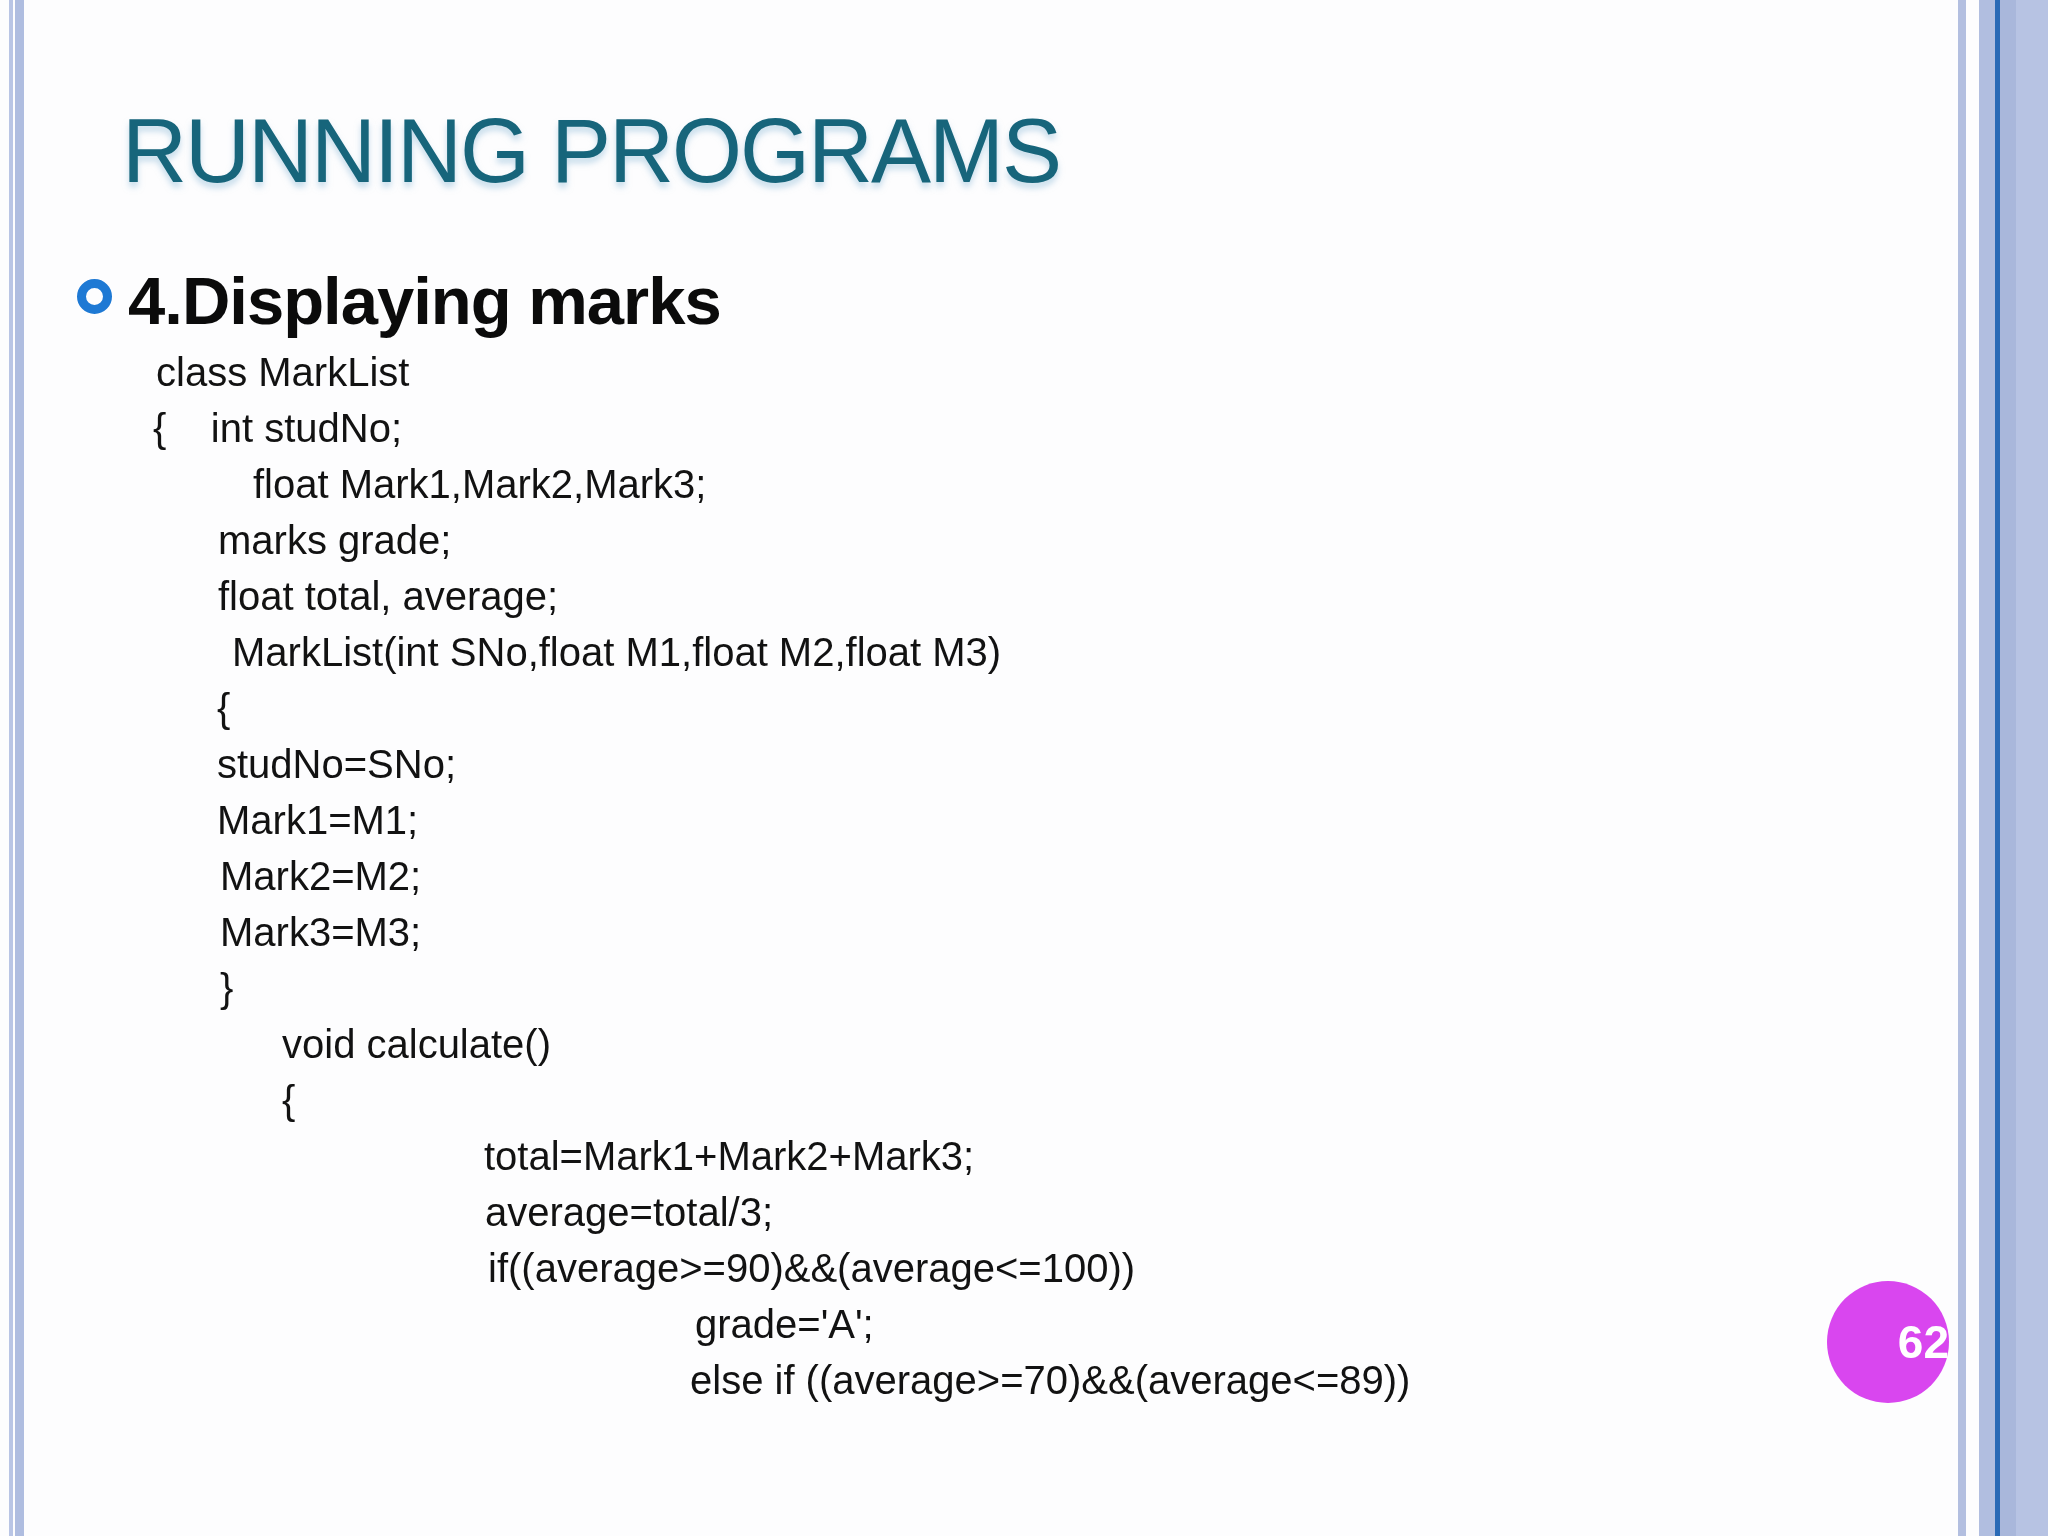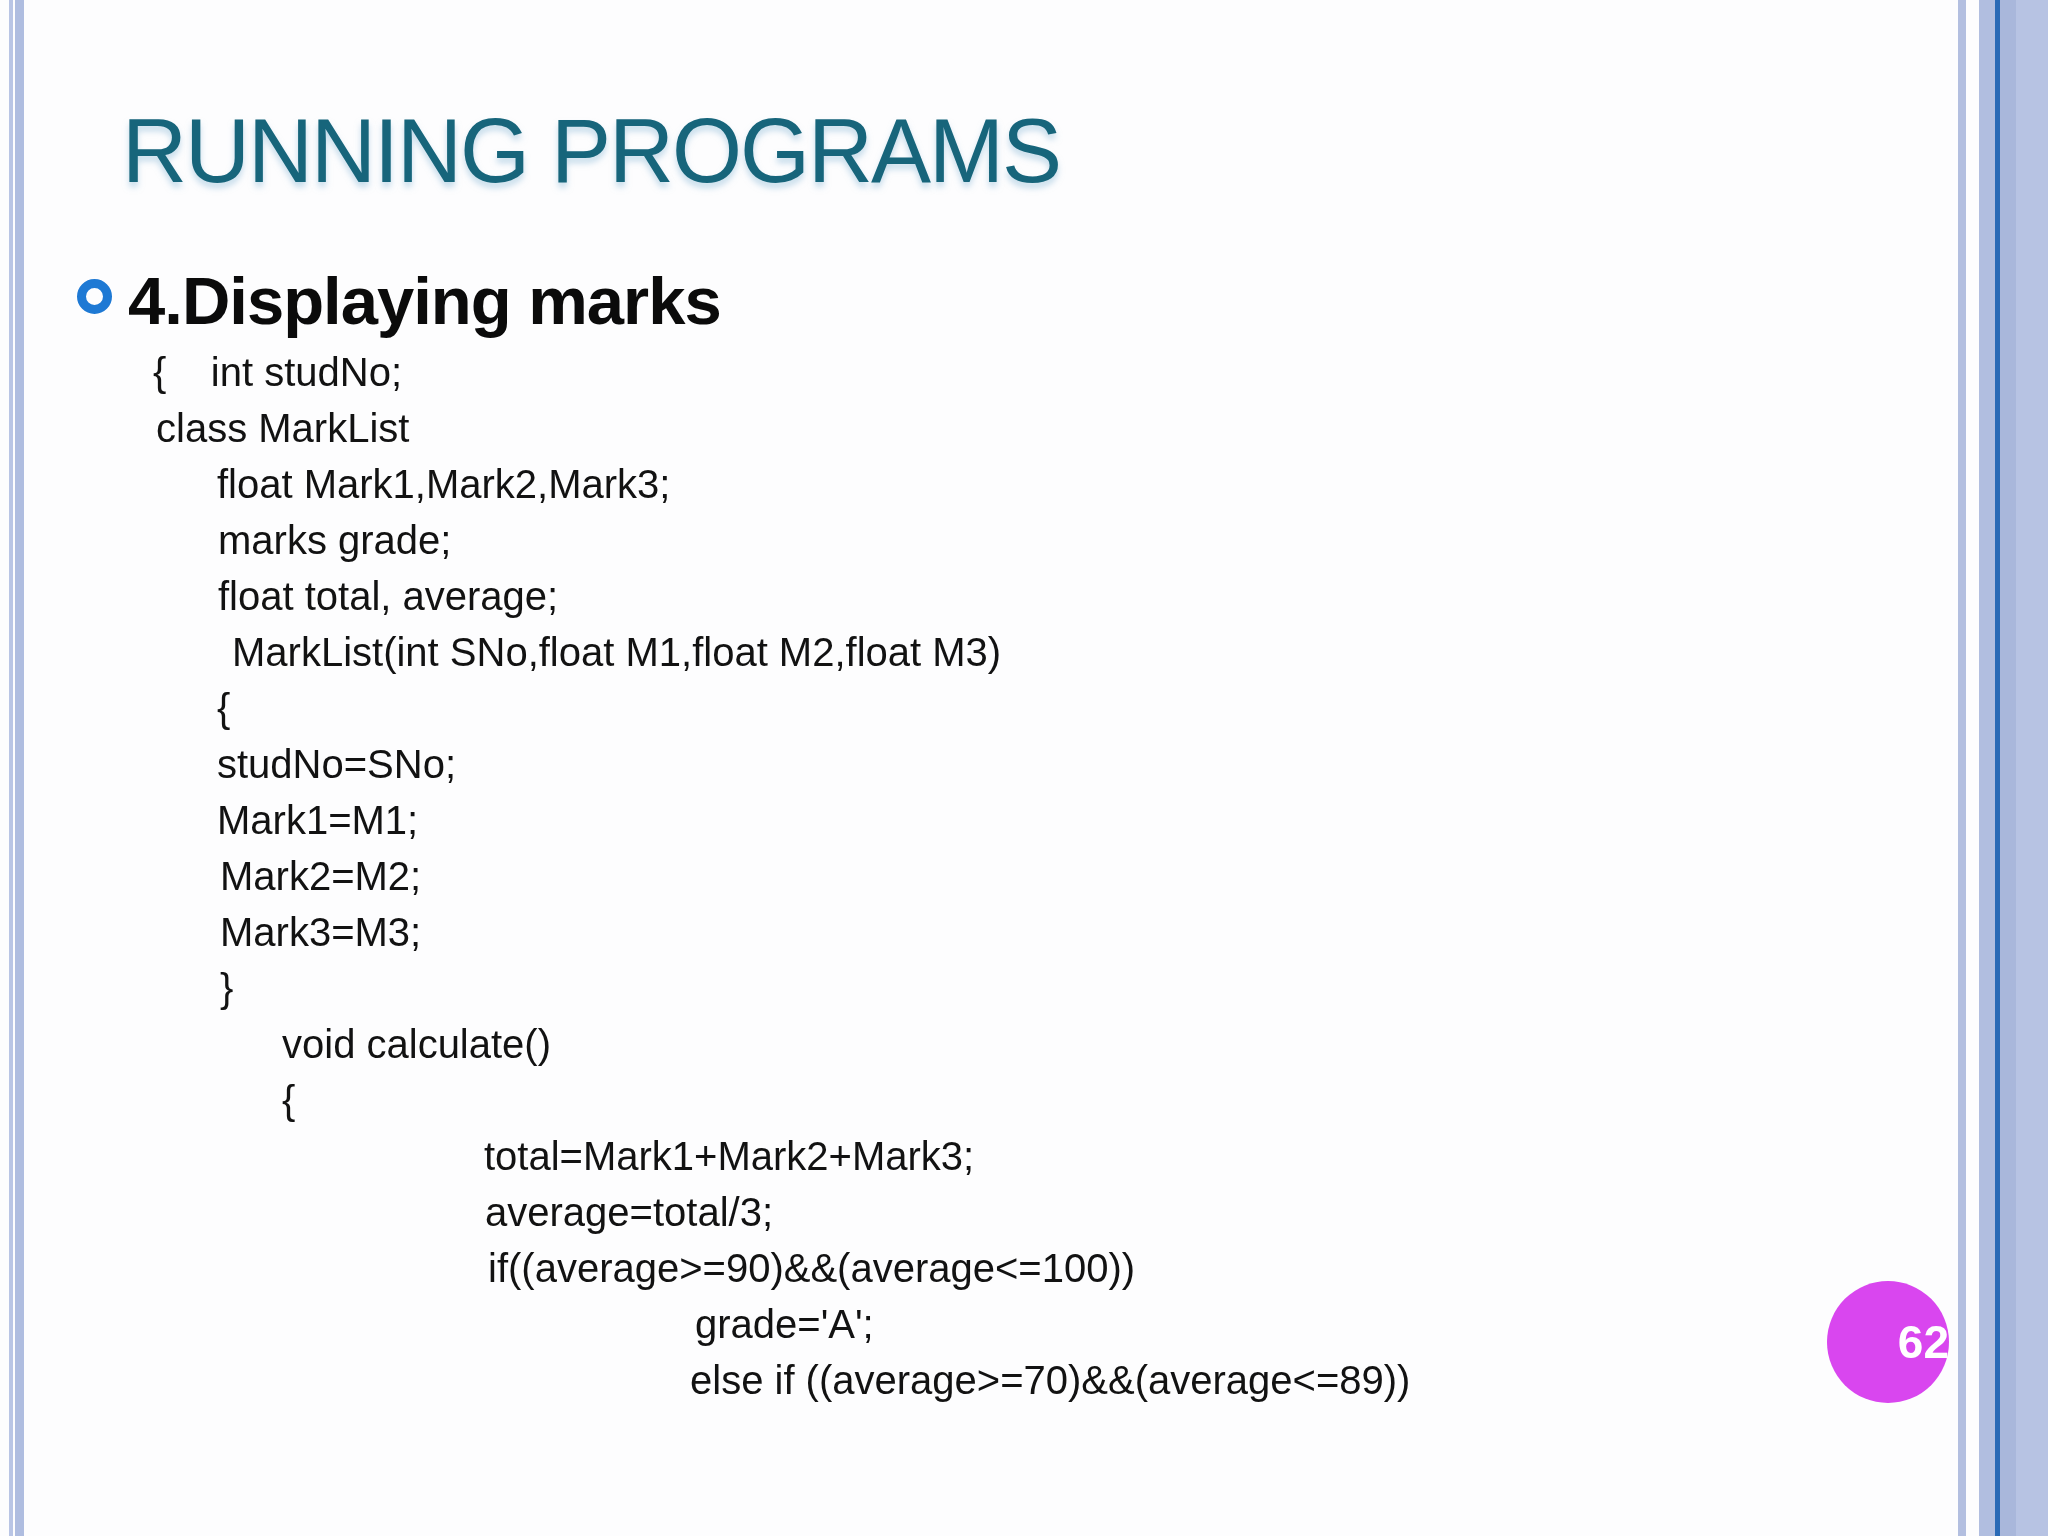--- a/index.html
+++ b/index.html
@@ -119,23 +119,23 @@
   <div class="stripe r5"></div>
 
   <h1 class="title">RUNNING PROGRAMS</h1>
 
   <div class="bullet-row">
     <span class="bullet-ring"></span>
     <span class="bullet-heading">4.Displaying marks</span>
   </div>
 
   <div class="code" id="code-container">
+      <div class="code-line" style="padding-left: 156px;">class MarkList</div>
       <div class="code-line" style="padding-left: 153px;">{    int studNo;</div>
-      <div class="code-line" style="padding-left: 156px;">class MarkList</div>
-      <div class="code-line" style="padding-left: 217px;">float Mark1,Mark2,Mark3;</div>
+      <div class="code-line" style="padding-left: 217px; margin-left: 36px;">float Mark1,Mark2,Mark3;</div>
       <div class="code-line" style="padding-left: 218px;">marks grade;</div>
       <div class="code-line" style="padding-left: 218px;">float total, average;</div>
       <div class="code-line" style="padding-left: 215px; margin-left: 17px;">MarkList(int SNo,float M1,float M2,float M3)</div>
       <div class="code-line" style="padding-left: 217px;">{</div>
       <div class="code-line" style="padding-left: 217px;">studNo=SNo;</div>
       <div class="code-line" style="padding-left: 217px;">Mark1=M1;</div>
       <div class="code-line" style="padding-left: 220px;">Mark2=M2;</div>
       <div class="code-line" style="padding-left: 220px;">Mark3=M3;</div>
       <div class="code-line" style="padding-left: 220px;">}</div>
       <div class="code-line" style="padding-left: 282px;">void calculate()</div>

